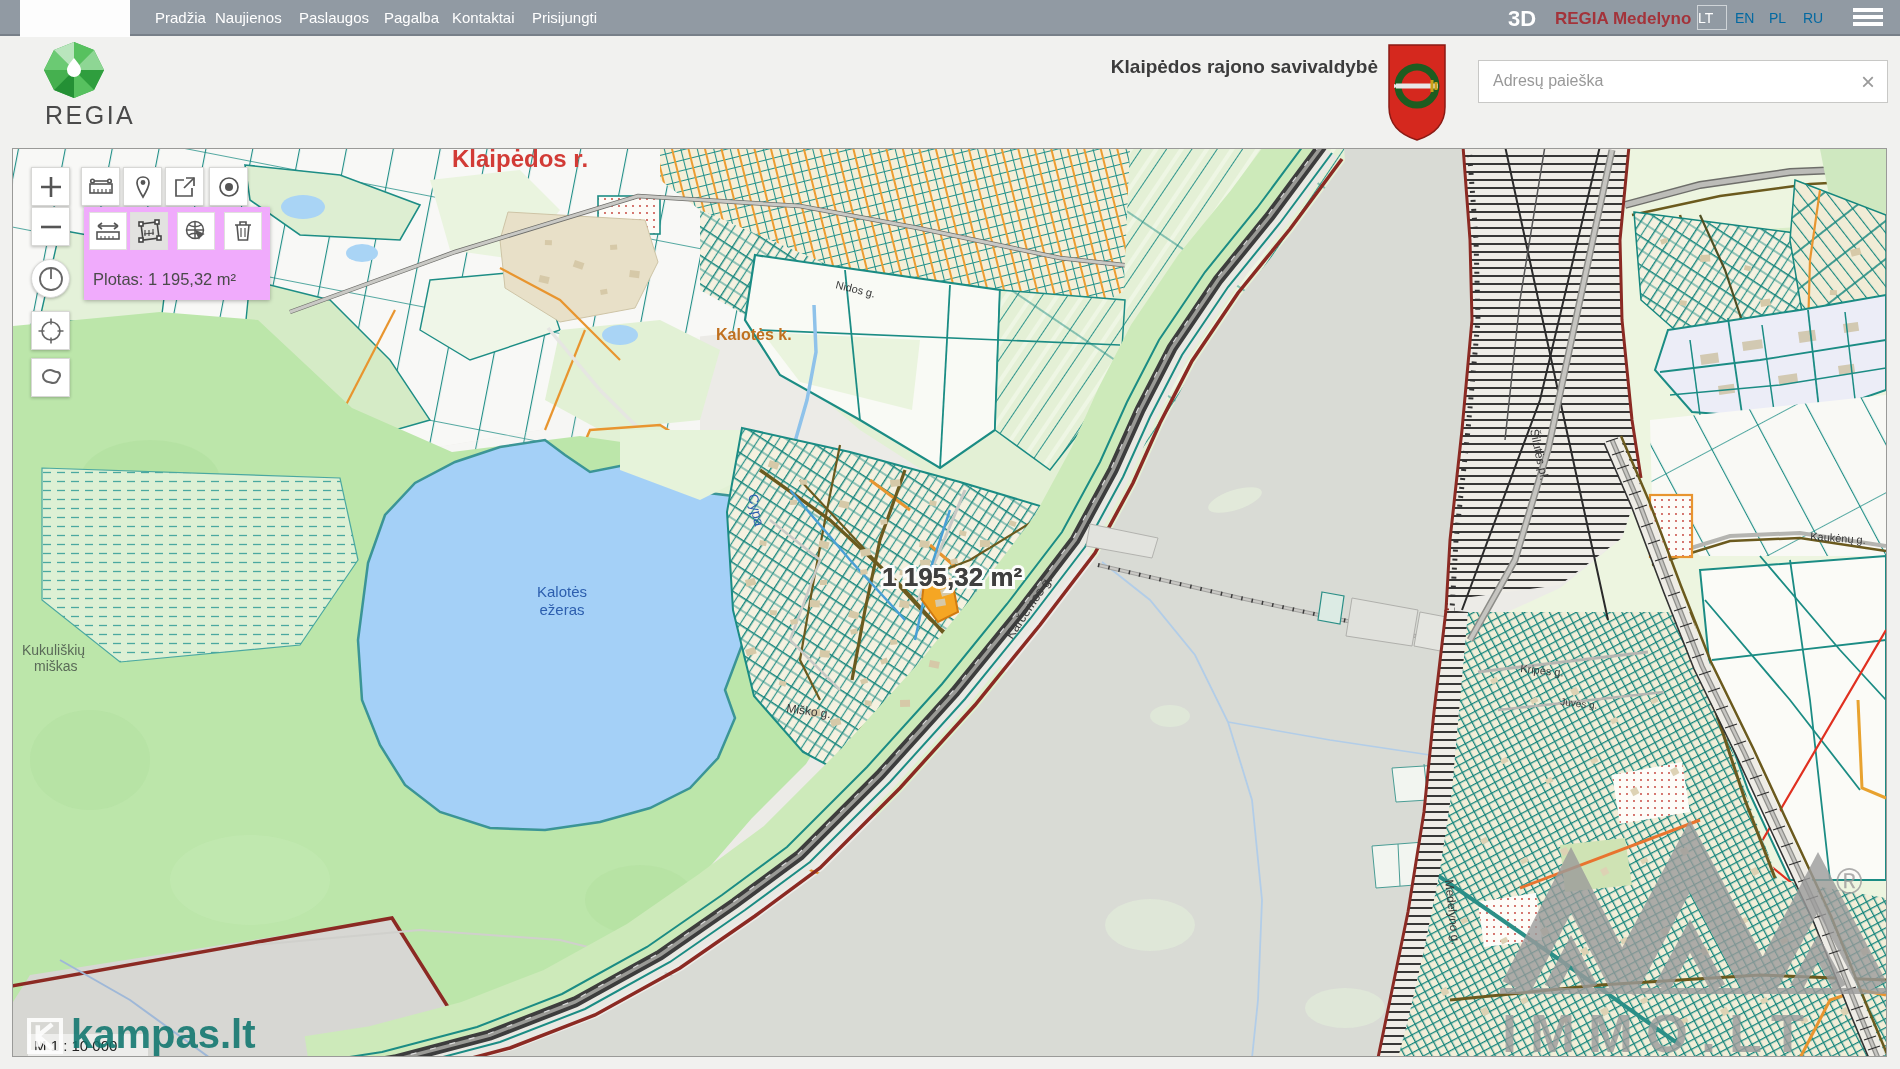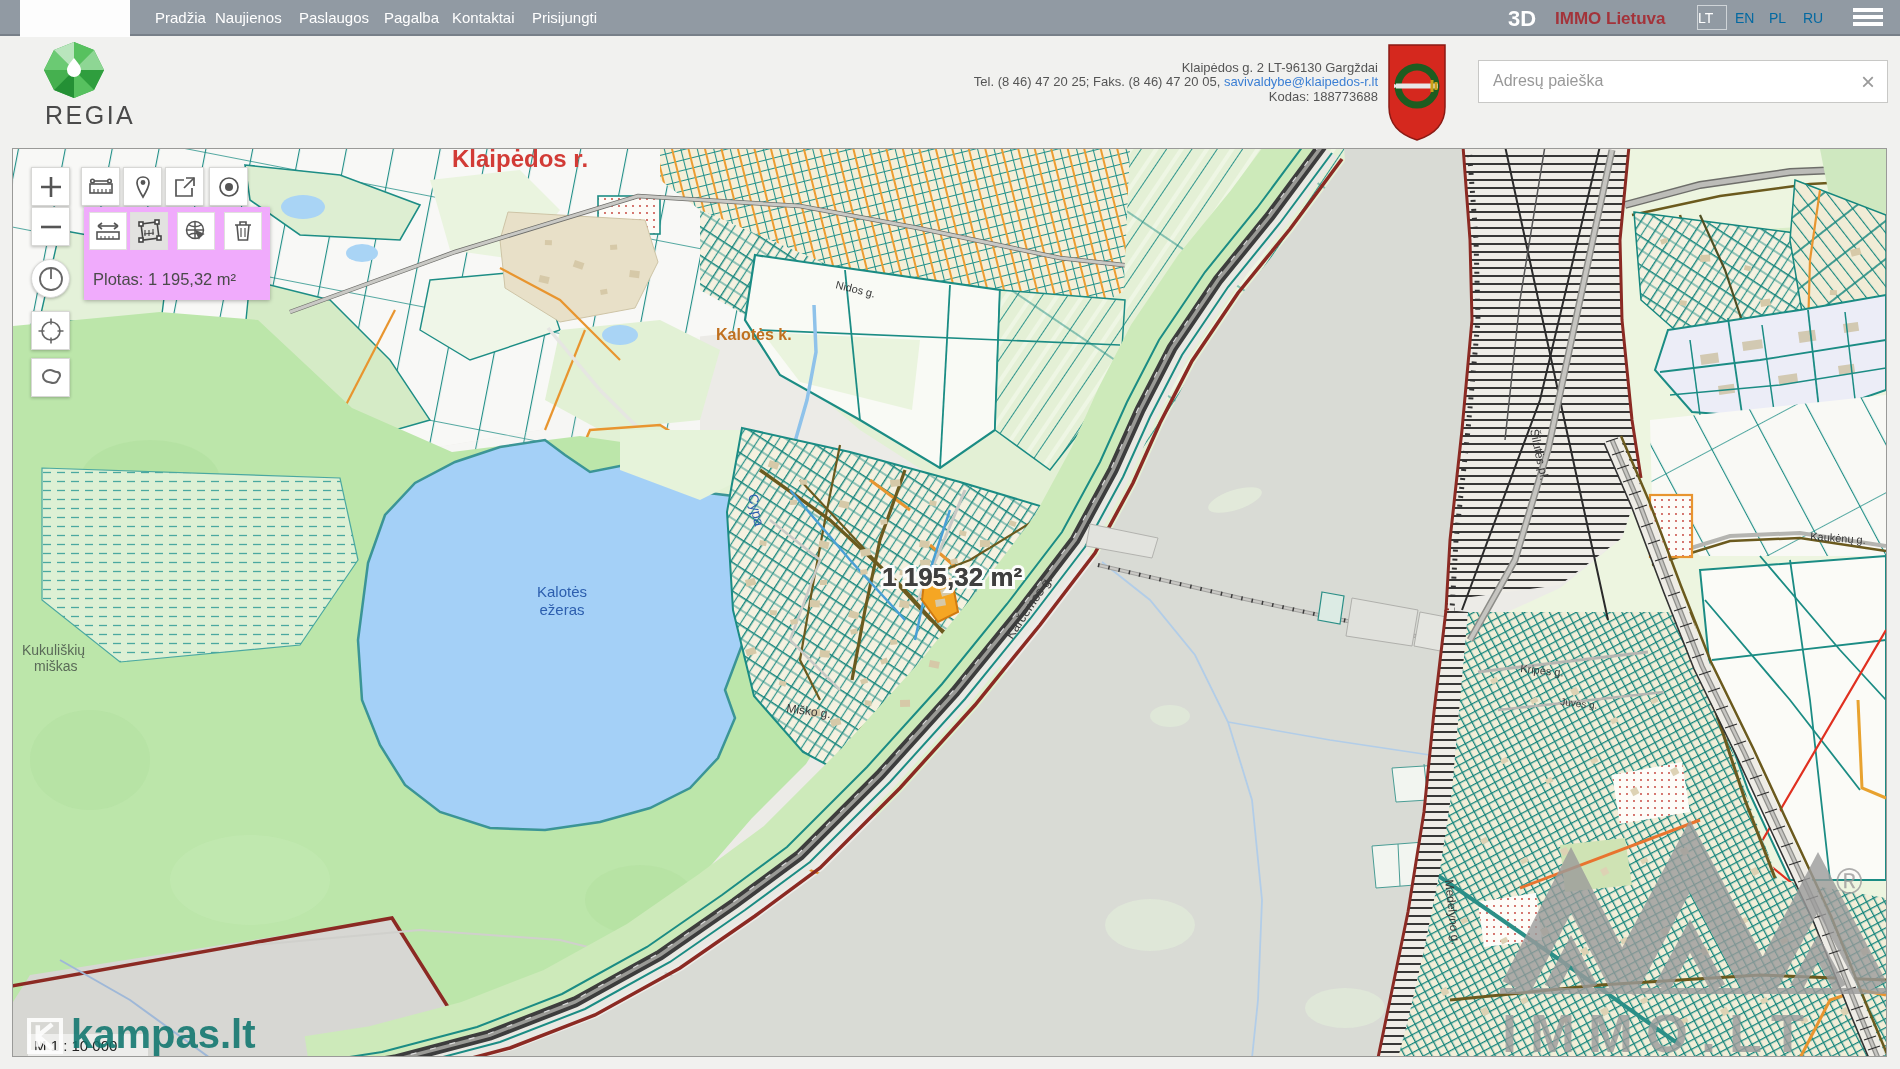--- a/index.html
+++ b/index.html
@@ -34,21 +34,21 @@
 </style></head><body>
 <div id="topbar"></div>
 <div id="logobox"></div>
 <div class="nav" style="left:155px">Pradžia</div>
 <div class="nav" style="left:215px">Naujienos</div>
 <div class="nav" style="left:299px">Paslaugos</div>
 <div class="nav" style="left:384px">Pagalba</div>
 <div class="nav" style="left:452px">Kontaktai</div>
 <div class="nav" style="left:532px">Prisijungti</div>
 <div class="nav" style="left:1508px;top:6px;font-size:22px;font-weight:bold">3D</div>
-<div class="nav" style="left:1555px;top:9px;font-size:17px;font-weight:bold;color:#a3333a">IMMO Lietuva</div>
+<div class="nav" style="left:1555px;top:9px;font-size:17px;font-weight:bold;color:#a3333a">REGIA Medelyno</div>
 <div id="langLT">LT</div>
 <div class="lang" style="left:1735px">EN</div>
 <div class="lang" style="left:1769px">PL</div>
 <div class="lang" style="left:1803px">RU</div>
 <div id="burger">
     <div></div>
     <div></div>
     <div></div>
   </div>
 <div id="hdr"></div>
@@ -59,23 +59,21 @@
 <polygon points="62,30 52,50 32,30" fill="#2f9e3e"></polygon>
       <polygon points="52,50 32,58 32,30" fill="#57c15f"></polygon>
 <polygon points="32,58 12,50 32,30" fill="#249035"></polygon>
       <polygon points="12,50 2,30 32,30" fill="#45b04f"></polygon>
 <polygon points="2,30 12,10 32,30" fill="#6bca73"></polygon>
       <polygon points="12,10 32,2 32,30" fill="#b9e5bd"></polygon>
 <path d="M32 18c4 5 7 8 7 12a7 7 0 0 1-14 0c0-4 3-7 7-12z" fill="#fff"></path>
     </svg></div>
 <div id="regiatxt">REGIA</div>
 <div id="muni">
-<div class="t2">Klaipėdos g. 2 LT-96130 Gargždai<br>
-Tel. (8 46) 47 20 25; Faks. (8 46) 47 20 05, <a>savivaldybe@klaipedos-r.lt</a><br>
-Kodas: 188773688</div>
+    <div class="t1">Klaipėdos rajono savivaldybė</div>
   </div>
 <div id="coa"><svg width="58" height="97" viewBox="0 0 58 97">
 <path d="M1 1h56v62c0 18-12 28-28 33C13 91 1 81 1 63z" fill="#d5281e" stroke="#8b1a14" stroke-width="1.5"></path>
 <circle cx="29" cy="42" r="19" fill="none" stroke="#1e5c20" stroke-width="7"></circle>
 <path d="M8 42h42" stroke="#e8e8e8" stroke-width="5"></path>
 <path d="M44 36v12M48 38v8" stroke="#c8a018" stroke-width="3"></path>
 <path d="M6 40l6 2-6 2z" fill="#e8e8e8"></path>
     </svg></div>
 <div id="search">
     <span>Adresų paieška</span>

